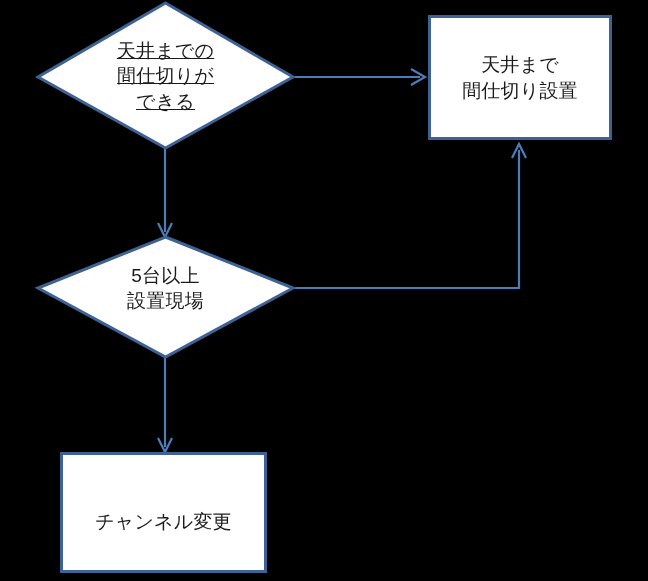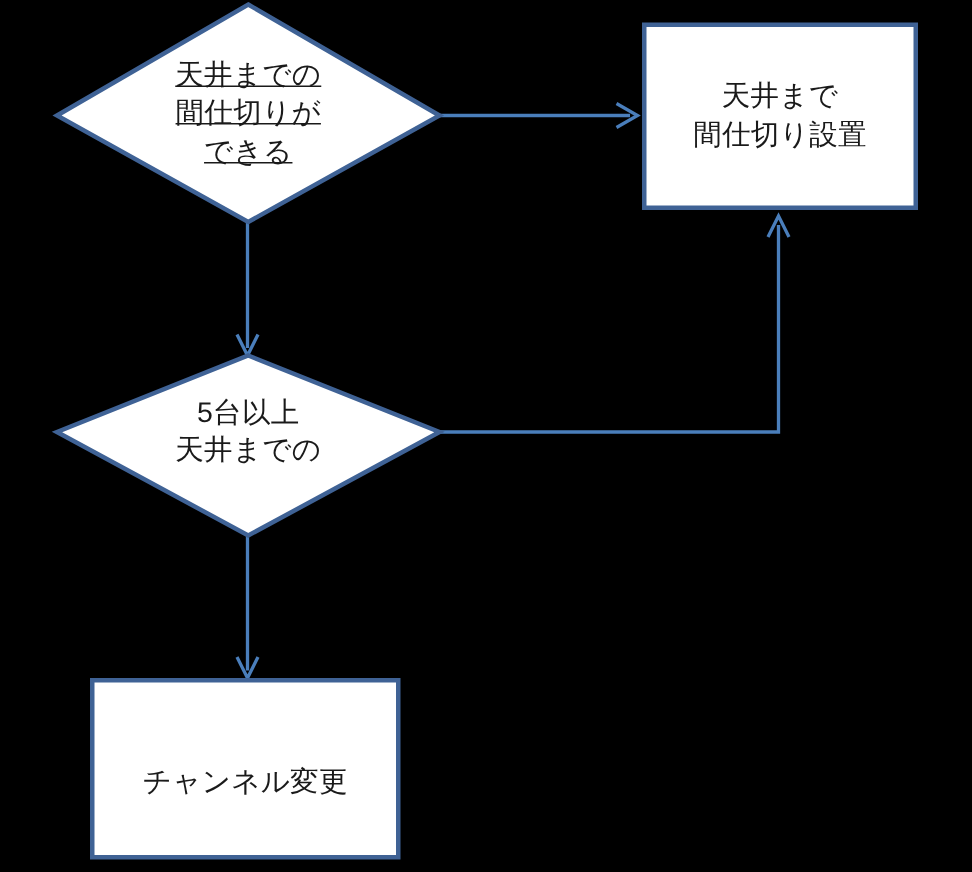--- a/index.html
+++ b/index.html
@@ -109,17 +109,17 @@
   </svg>
 
   <div class="node-label label-decision-1">天井までの
 間仕切りが
 できる</div>
 
   <div class="node-label label-process-ceiling">天井まで
 間仕切り設置</div>
 
   <div class="node-label label-decision-2">5台以上
-天井までの</div>
+設置現場</div>
 
   <div class="node-label label-process-channel">チャンネル変更</div>
 
 </div>
 
 </body></html>

